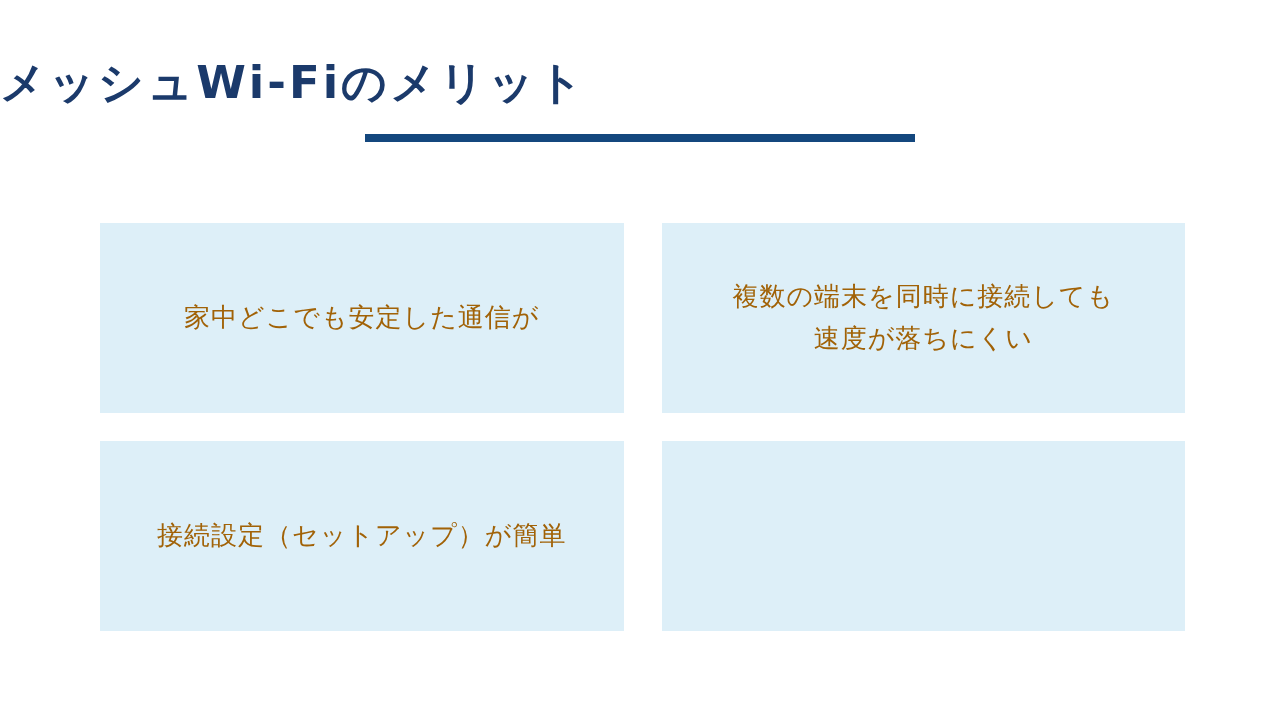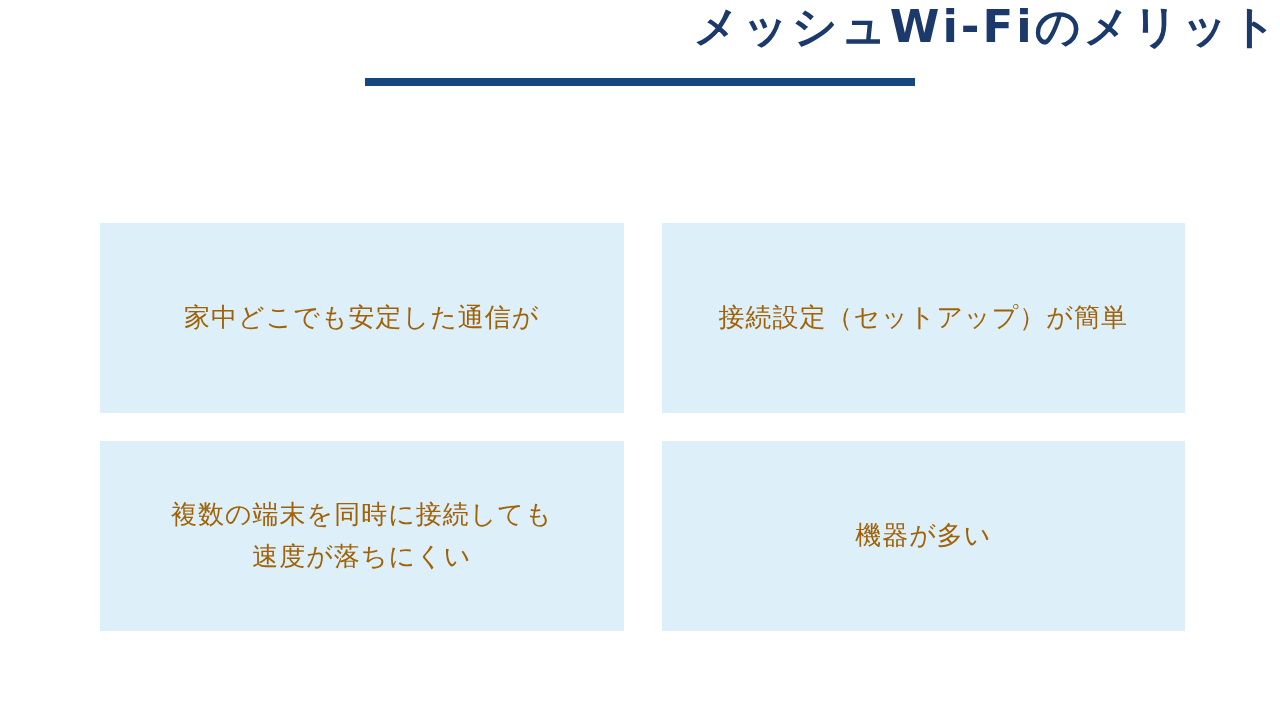--- a/index.html
+++ b/index.html
@@ -9,21 +9,22 @@
     background: #ffffff;
     overflow: hidden;
   }
   .slide {
     position: relative;
     width: 1280px;
     height: 720px;
     background: #ffffff;
   }
   .slide-header {
-    text-align: right;
+    padding-top: 56px;
+    text-align: left;
     border-radius: 23px;
   }
   .page-title {
     font-size: 45px;
     font-weight: 700;
     color: #1b3a6b;
     letter-spacing: 3px;
     line-height: 1.2;
   }
   .title-underline {
@@ -75,33 +76,32 @@
   <div class="benefits-grid">
 
     <div class="benefit-card">
       <p class="card-text">
         <span class="card-line">家中どこでも安定した通信が</span>
       </p>
     </div>
 
     <div class="benefit-card">
       <p class="card-text">
+        <span class="card-line">複数の端末を同時に接続しても</span>
+        <span class="card-line">速度が落ちにくい</span>
+      </p>
+    </div>
+
+    <div class="benefit-card">
+      <p class="card-text">
         <span class="card-line">接続設定（セットアップ）が簡単</span>
         <span class="card-line"></span>
       </p>
     </div>
 
     <div class="benefit-card">
       <p class="card-text">
-        <span class="card-line">複数の端末を同時に接続しても</span>
-        <span class="card-line">速度が落ちにくい</span>
-      </p>
-    </div>
-
-    <div class="benefit-card">
-      <p class="card-text">
-        <span class="card-line">機器が多い</span>
       </p>
     </div>
 
   </div>
 
 </div>
 
 </body></html>

